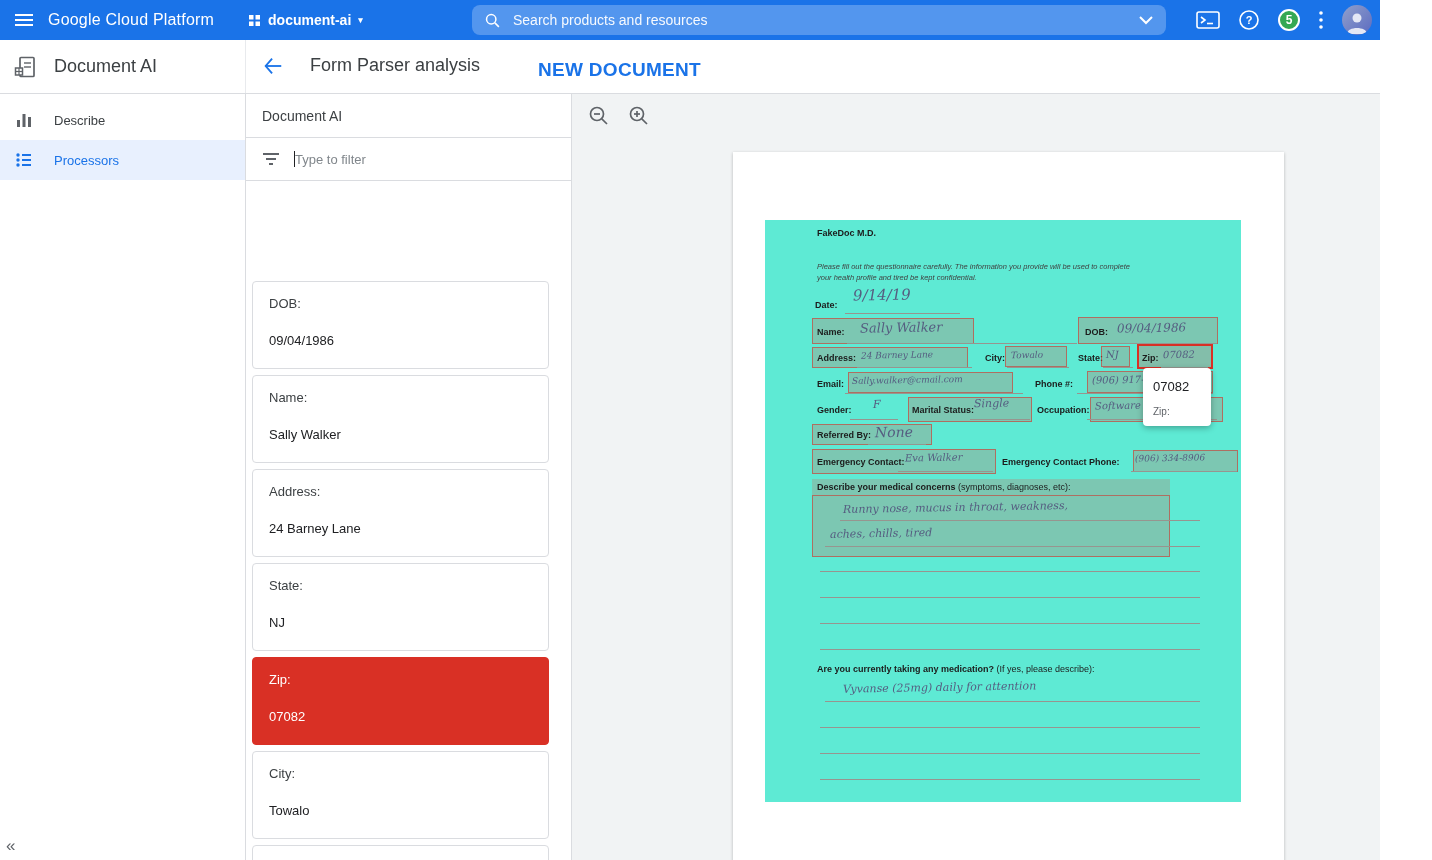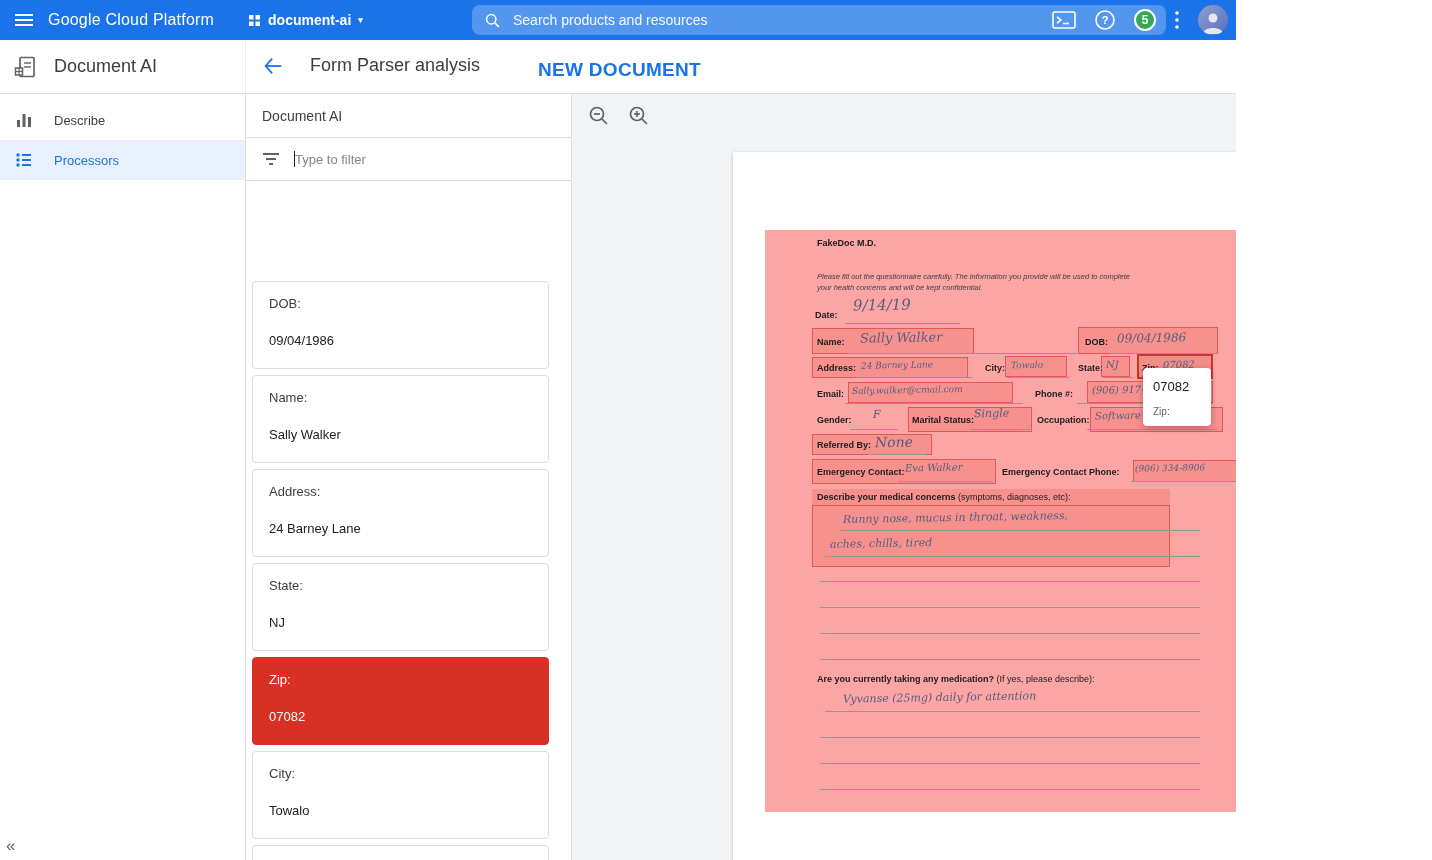--- a/index.html
+++ b/index.html
@@ -1,17 +1,17 @@
 <!DOCTYPE html>
 <html><head>
 <meta charset="utf-8">
 <style>
   * { margin:0; padding:0; box-sizing:border-box; }
   html,body { width:1432px; height:860px; overflow:hidden; font-family:"Liberation Sans", sans-serif; background:#fff; }
-  .app { position:relative; width:1236px; height:860px; overflow:hidden; }
+  .app { position:relative; width:1380px; height:860px; overflow:hidden; }
 
   
   .topbar { position:absolute; top:0; left:0; right:0; height:40px; background:#1a73e8; display:flex; align-items:center; color:#fff; z-index:30; }
   .icon-btn { background:transparent; border:none; cursor:pointer; display:flex; align-items:center; justify-content:center; padding:0; }
   .menu { margin-left:12px; width:24px; height:24px; flex-direction:column; gap:3px; }
   .menu .bar { display:block; width:18px; height:2px; background:#fff; }
   .brand { margin-left:12px; font-size:16px; letter-spacing:.2px; white-space:nowrap; cursor:pointer; }
   .project-selector { margin-left:34px; display:flex; align-items:center; gap:7px; font-size:14px; font-weight:700; cursor:pointer; }
   .caret-down { font-size:9px; }
   .search { position:absolute; left:472px; top:5px; width:694px; height:30px; background:rgba(255,255,255,.25); border-radius:8px; display:flex; align-items:center; padding:0 12px; }
@@ -49,21 +49,21 @@
   .card-label { font-size:13px; color:#3c4043; }
   .card-value { font-size:13px; color:#202124; margin-top:22px; }
   .card.selected { background:#d93025; border-color:#d93025; }
   .card.selected .card-label, .card.selected .card-value { color:#fff; }
 
   
   .viewer { position:absolute; top:94px; left:572px; right:0; bottom:0; background:#f1f3f4; overflow:hidden; }
   .zoom-toolbar { position:absolute; left:16px; top:11px; display:flex; gap:18px; }
   .zoom-toolbar button { background:none; border:none; cursor:pointer; padding:0; }
   .page { position:absolute; left:161px; top:58px; width:551px; height:770px; background:#fff; box-shadow:0 1px 3px rgba(0,0,0,.25); }
-  .scan { position:absolute; left:32px; top:78px; width:476px; height:582px; background:#fca5a5; }
+  .scan { position:absolute; left:32px; top:68px; width:476px; height:582px; background:#5eead4; }
 
   .f-label { position:absolute; font-size:9px; font-weight:700; color:#1c1c1c; white-space:nowrap; }
   .f-title { position:absolute; left:0; right:0; text-align:center; font-size:13px; font-weight:700; letter-spacing:.4px; color:#111; }
   .f-intro { position:absolute; font-size:7.5px; font-style:italic; color:#3f3f3f; white-space:nowrap; }
   .f-q { position:absolute; font-size:9px; color:#1c1c1c; white-space:nowrap; }
   .f-q b { font-weight:700; }
   .hw { position:absolute; font-family:"DejaVu Serif", serif; font-style:italic; color:#555d80; white-space:nowrap; transform:rotate(-1deg); }
   .line { position:absolute; height:1px; background:#97958f; }
   .hl { position:absolute; background:rgba(231,76,60,.22); border:1px solid rgba(208,52,44,.6); }
   .hl.fill-only { border:none; }
@@ -235,21 +235,21 @@
             <line x1="6" y1="9" x2="12" y2="9" stroke="#5f6368" stroke-width="1.7"></line>
             <line x1="9" y1="6" x2="9" y2="12" stroke="#5f6368" stroke-width="1.7"></line>
           </svg></button>
     </div>
 
     <div class="page">
       <div class="scan">
 
         <div class="f-label" style="left:52px;top:8px">FakeDoc M.D.</div>
         <div class="f-intro" style="left:52px;top:42px">Please fill out the questionnaire carefully. The information you provide will be used to complete</div>
-        <div class="f-intro" style="left:52px;top:53px">your health concerns and will be kept confidential.</div>
+        <div class="f-intro" style="left:52px;top:53px">your health profile and tired be kept confidential.</div>
 
         <div class="f-label" style="left:50px;top:80px">Date:</div>
         <div class="hw" style="left:88px;top:66px;font-size:15px">9/14/19</div>
         <div class="line" style="left:80px;top:93px;width:115px"></div>
 
         <div class="hl" style="left:47px;top:98px;width:162px;height:26px"></div>
         <div class="f-label" style="left:52px;top:107px">Name:</div>
         <div class="hw" style="left:95px;top:100px;font-size:13px">Sally Walker</div>
         <div class="line" style="left:82px;top:123px;width:230px"></div>
         <div class="hl" style="left:313px;top:97px;width:140px;height:27px"></div>

